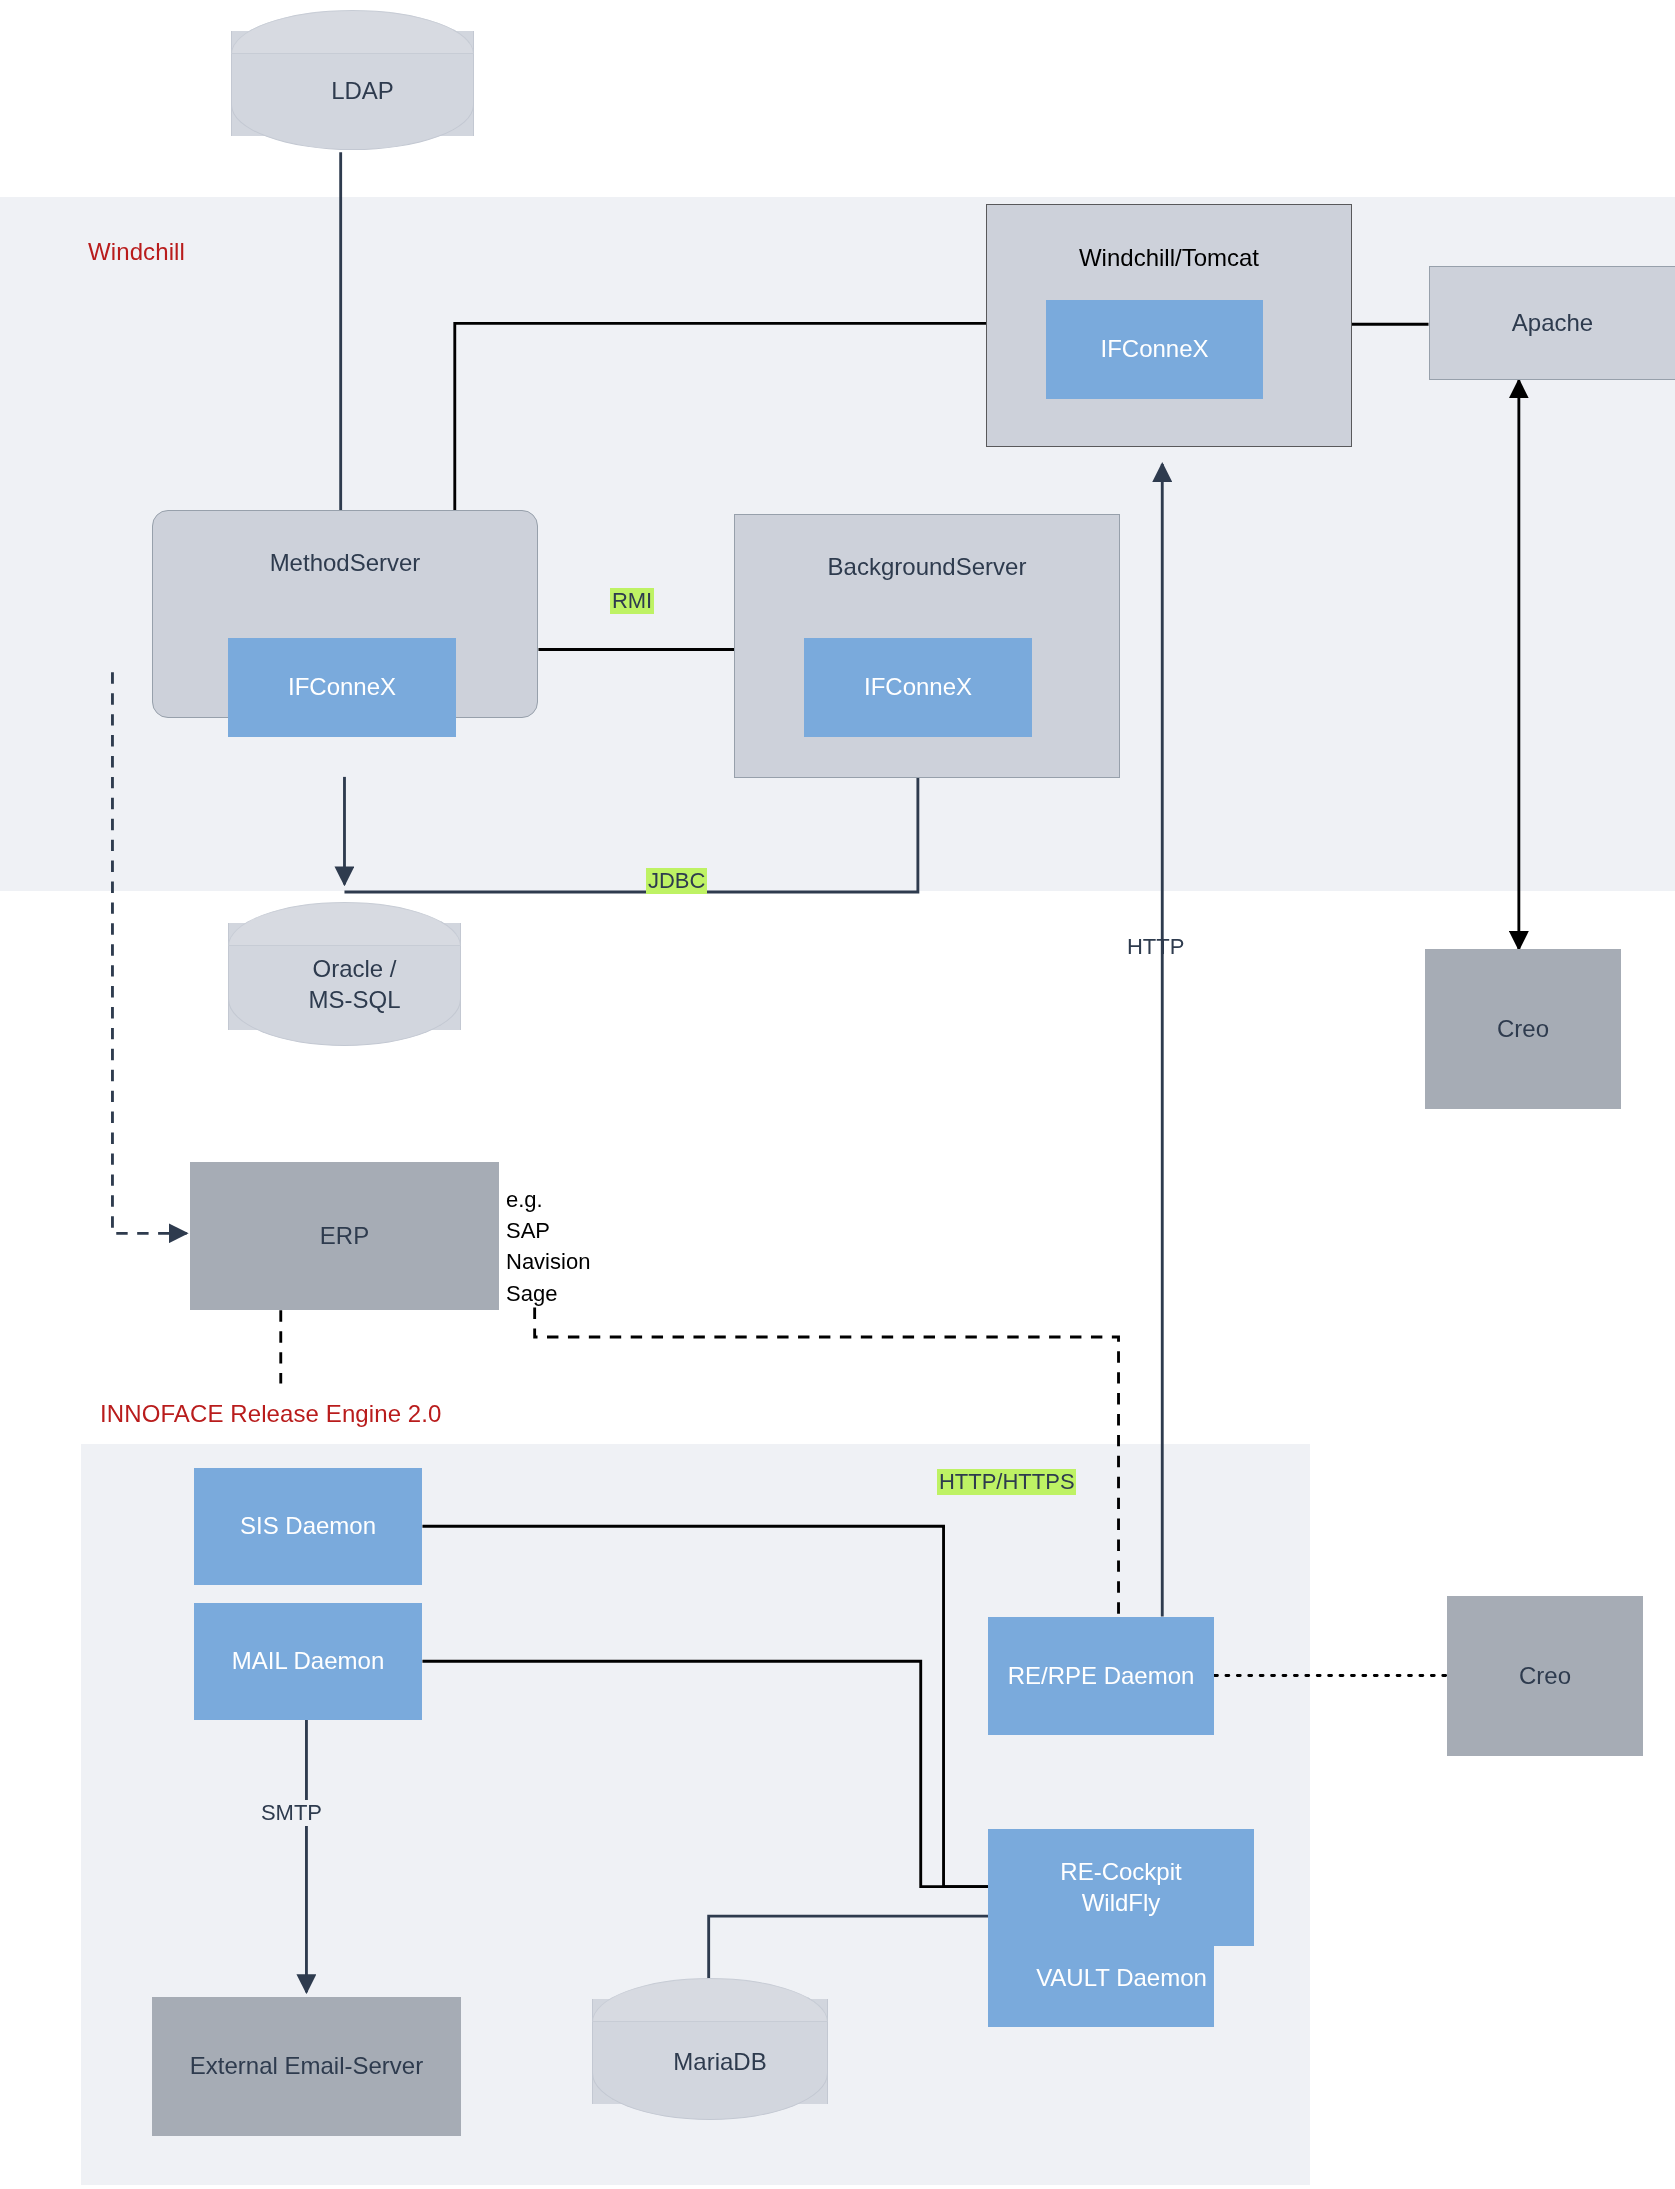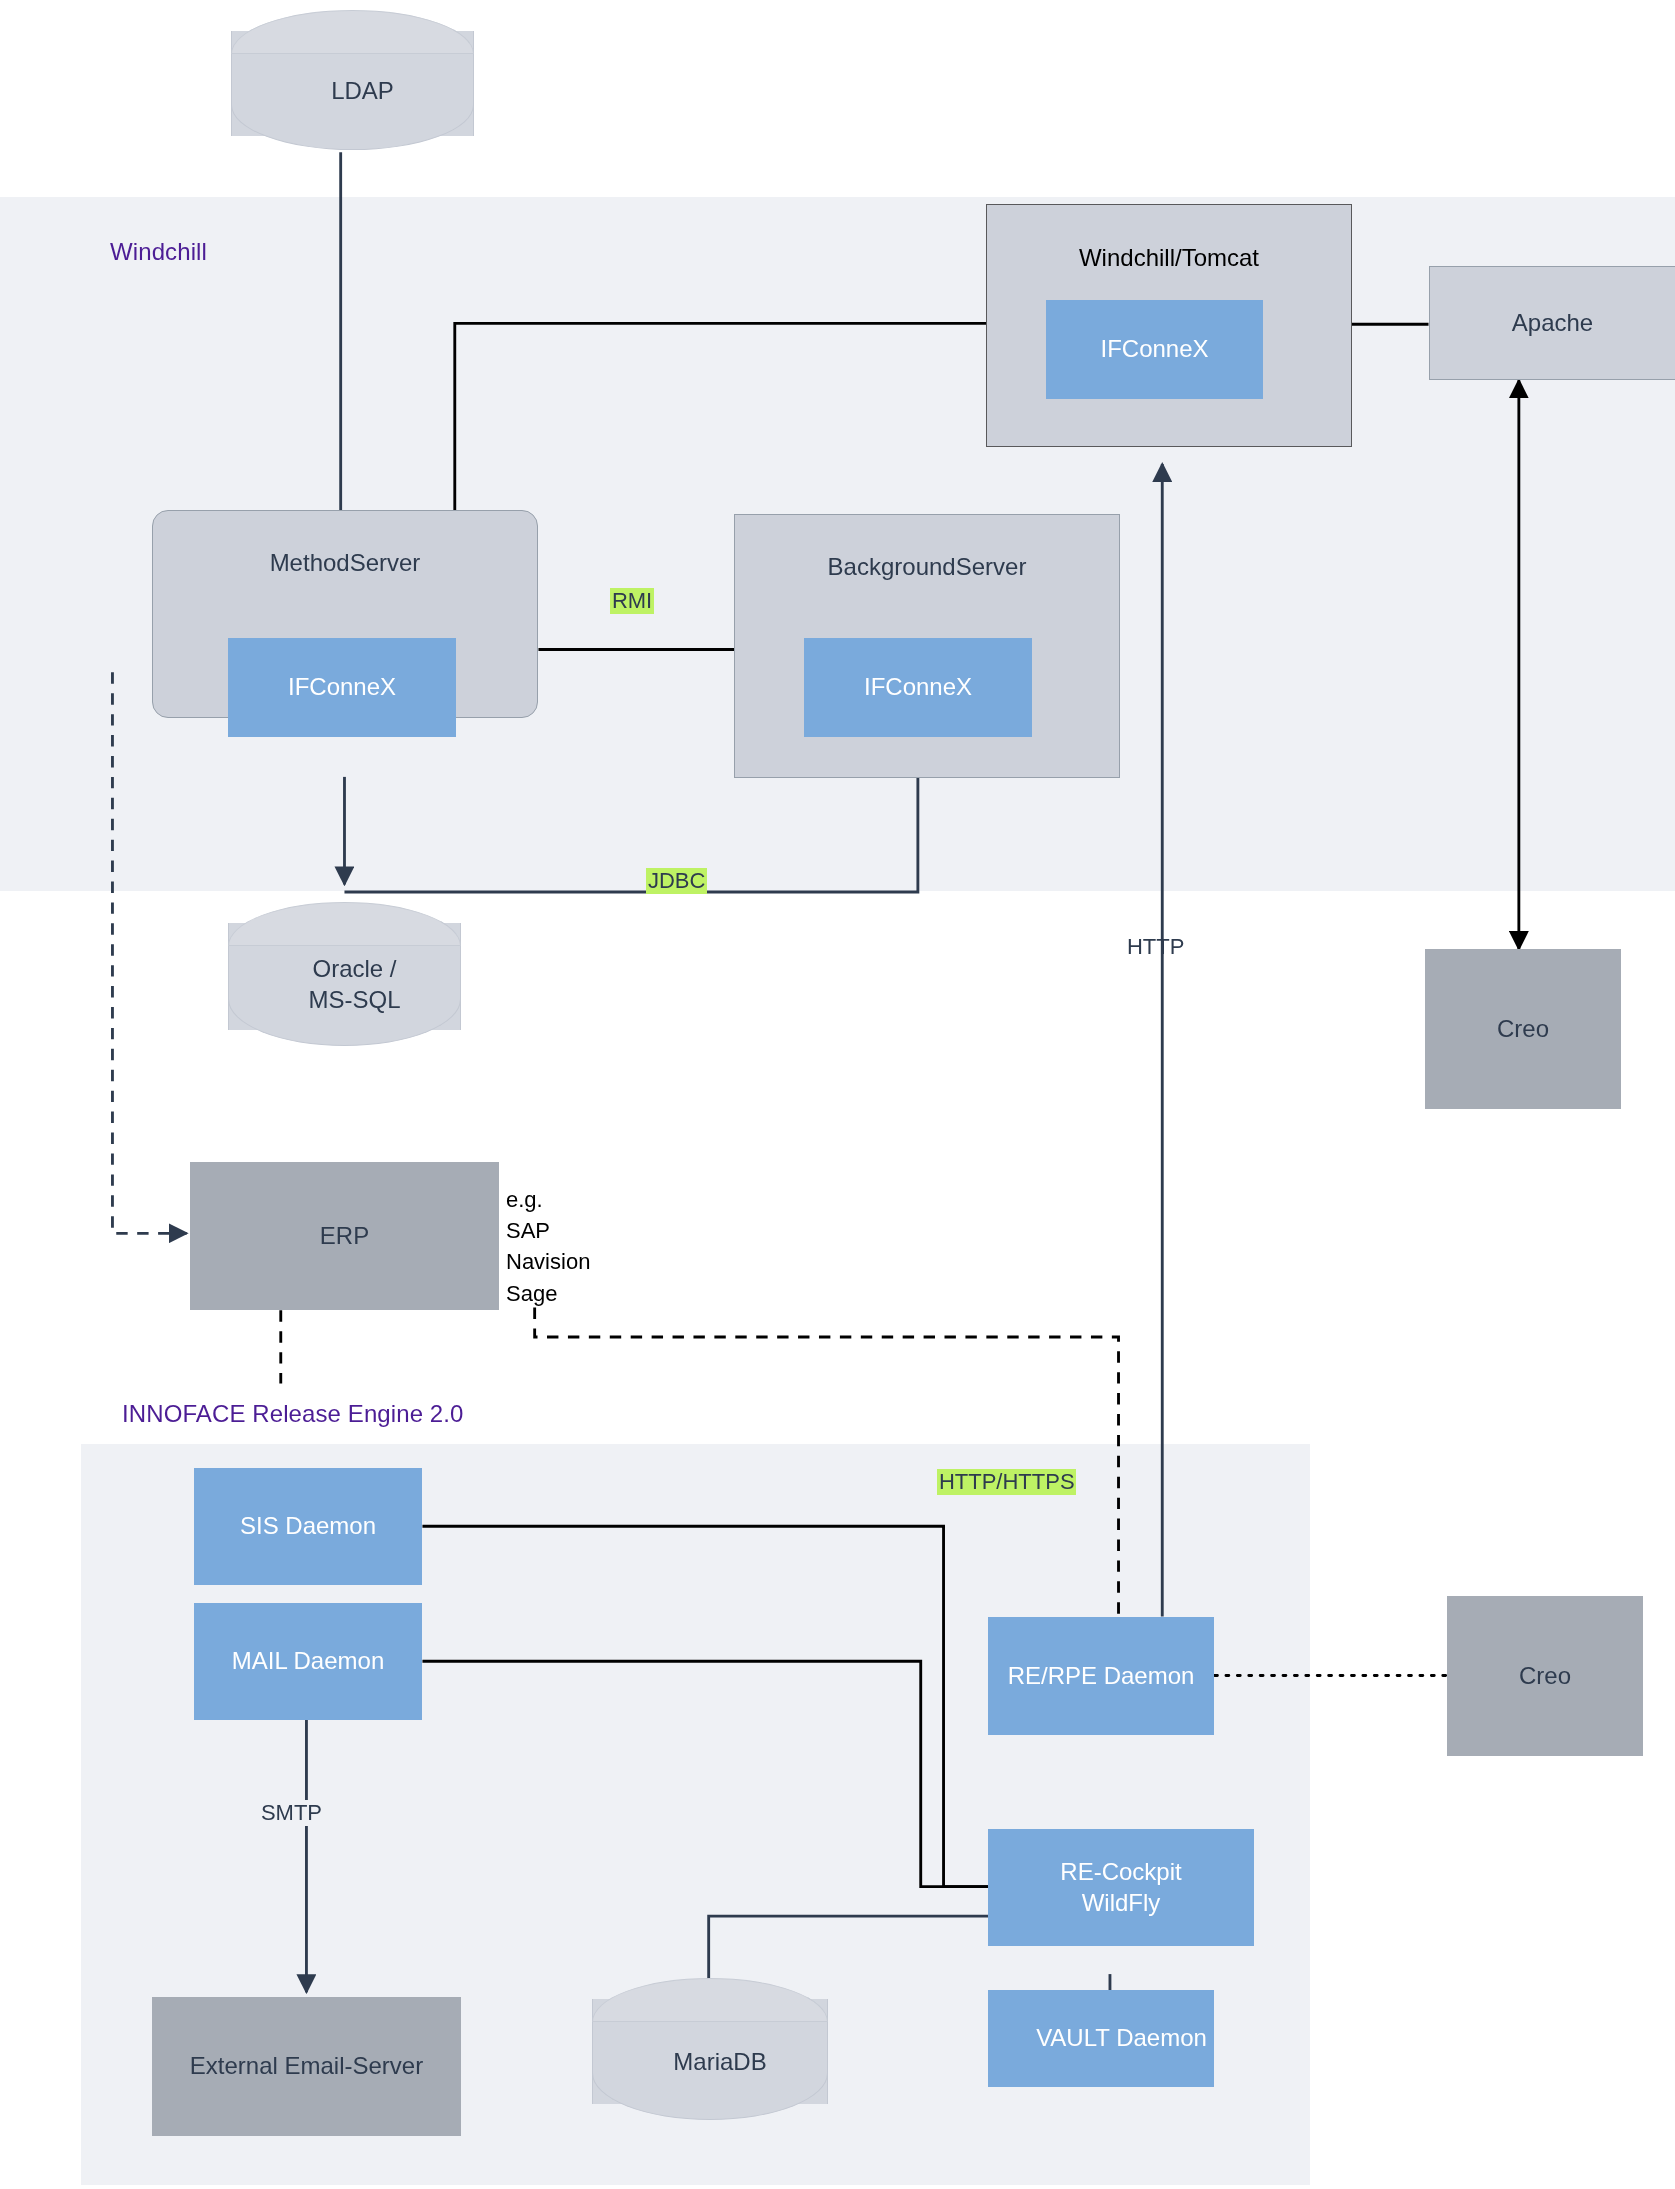--- a/index.html
+++ b/index.html
@@ -19,25 +19,24 @@
     left:0;top:0;
     width:1676px;height:2189px;
     pointer-events:none;
   }
   .zone{
     position:absolute;
     background:#eff1f5;
   }
   .zone-label{
     position:absolute;
-    color:#4c1d95;
+    color:#b91c1c;
     font-size:24px;
     white-space:nowrap;
     letter-spacing:0.1px;
-    margin-left:22px;
   }
   
   .node{
     position:absolute;
     box-sizing:border-box;
     display:flex;
     align-items:center;
     justify-content:center;
     text-align:center;
     line-height:1.28;
@@ -233,21 +232,21 @@
 
   <div class="node blue" style="left:194px;top:1603px;width:228px;height:117px;">MAIL Daemon</div>
 
   <div class="node blue" style="left:988px;top:1617px;width:226px;height:118px;">RE/RPE Daemon</div>
 
   <div class="node grey-dark" style="left:1447px;top:1596px;width:196px;height:160px;">Creo</div>
 
   <div class="node blue" style="left:988px;top:1829px;width:266px;height:117px;">RE-Cockpit
 WildFly</div>
 
-  <div class="node blue" style="left:988px;top:1990px;width:226px;height:97px;padding-left:41px;">VAULT Daemon</div>
+  <div class="node blue" style="left:988px;top:1930px;width:226px;height:97px;padding-left:41px;">VAULT Daemon</div>
 
   <div class="node grey-dark" style="left:152px;top:1997px;width:309px;height:139px;">External Email-Server</div>
 
   <div class="cyl" style="left:592px;top:1978px;width:236px;height:150px;">
     <div class="body" style="top:21px;height:105px;"></div>
     <div class="bottom" style="top:95px;height:46px;"></div>
     <div class="top" style="top:0px;height:44px;"></div>
     <div class="cyl-label" style="top:68px;">MariaDB</div>
   </div>
 

